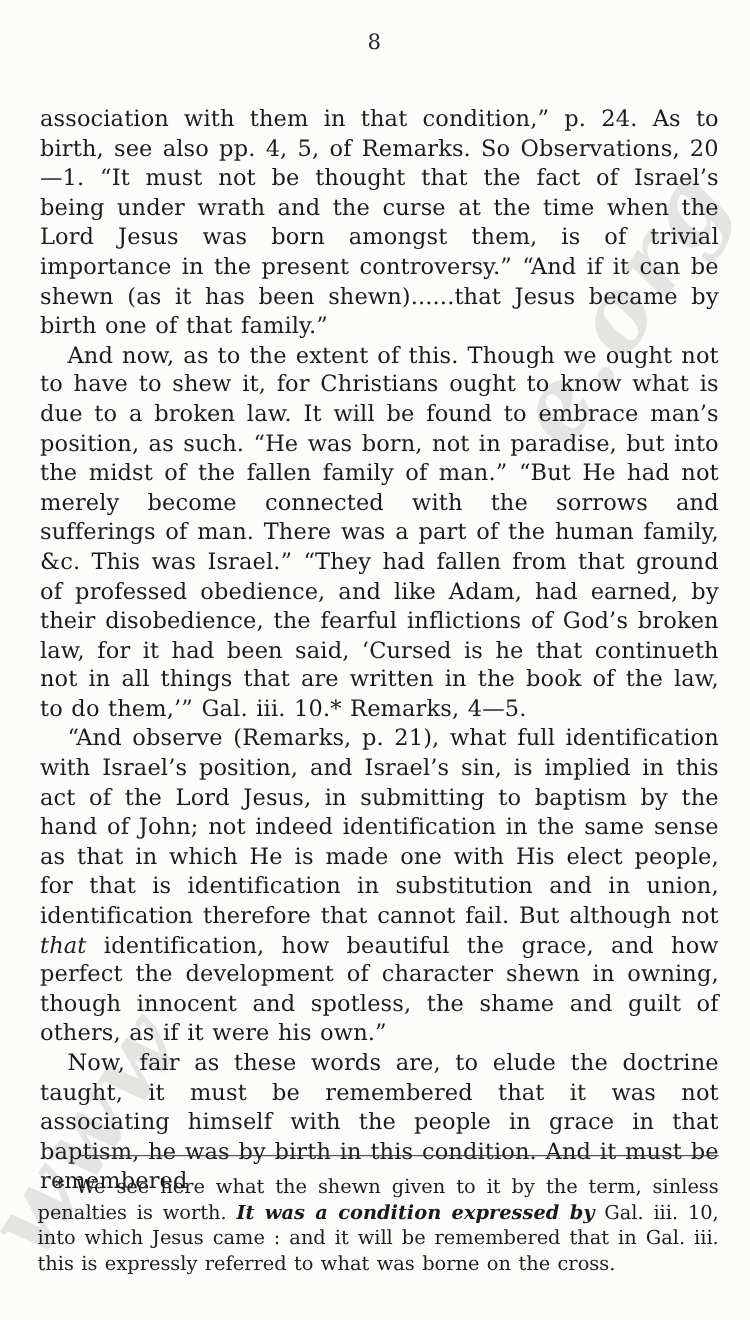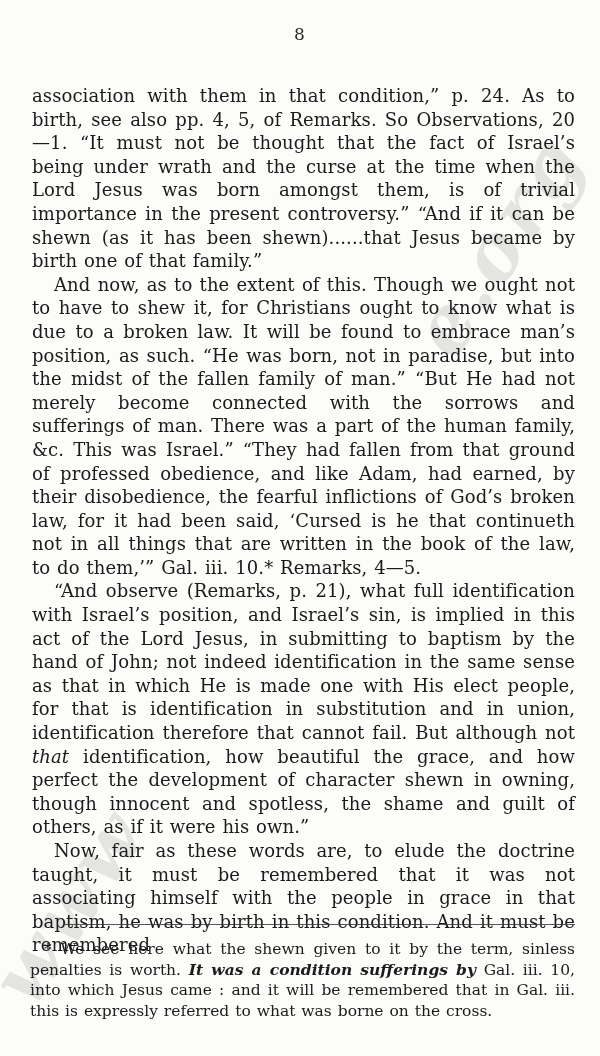--- a/index.html
+++ b/index.html
@@ -86,16 +86,16 @@
 
   <div class="body-text">
     <p class="no-indent">association with them in that condition,” p. 24.  As to birth, see also pp. 4, 5, of Remarks.  So Observations, 20—1.  “It must not be thought that the fact of Israel’s being under wrath and the curse at the time when the Lord Jesus was born amongst them, is of trivial importance in the present controversy.”  “And if it can be shewn (as it has been shewn)......that Jesus became by birth one of that family.”</p>
     <p>And now, as to the extent of this.  Though we ought not to have to shew it, for Christians ought to know what is due to a broken law.  It will be found to embrace man’s position, as such.  “He was born, not in paradise, but into the midst of the fallen family of man.”  “But He had not merely become connected with the sorrows and sufferings of man.  There was a part of the human family, &amp;c.  This was Israel.”  “They had fallen from that ground of professed obedience, and like Adam, had earned, by their disobedience, the fearful inflictions of God’s broken law, for it had been said, ‘Cursed is he that continueth not in all things that are written in the book of the law, to do them,’” Gal. iii. 10.*   Remarks, 4—5.</p>
     <p><span>“And observe (Remarks, p. 21), what full identification with Israel’s position, and Israel’s sin, is implied in this act of the Lord Jesus, in submitting to baptism by the hand of John; not indeed identification in the same sense as that in which He is made one with His elect people, for that is identification in substitution and in union, identification therefore that cannot fail.  But although not </span><em>that</em><span> identification, how beautiful the grace, and how perfect the development of character shewn in owning, though innocent and spotless, the shame and guilt of others, as if it were his own.”</span></p>
     <p>Now, fair as these words are, to elude the doctrine taught, it must be remembered that it was not associating himself with the people in grace in that baptism, he was by birth in this condition.  And it must be remembered</p>
   </div>
 
   <div class="footnote-block">
     <div class="footnote-rule"></div>
-    <div class="footnote-text"><span>*  We see here what the shewn given to it by the term, sinless penalties is worth.  </span><em class="bi">It was a condition sufferings by</em><span> Gal. iii. 10, into which Jesus came :  and it will be remembered that in Gal. iii. this is expressly referred to what was borne on the cross.</span></div>
+    <div class="footnote-text"><span>*  We see here what the shewn given to it by the term, sinless penalties is worth.  </span><em class="bi">It was a condition expressed by</em><span> Gal. iii. 10, into which Jesus came :  and it will be remembered that in Gal. iii. this is expressly referred to what was borne on the cross.</span></div>
   </div>
 
 </div>
 
 </body></html>

